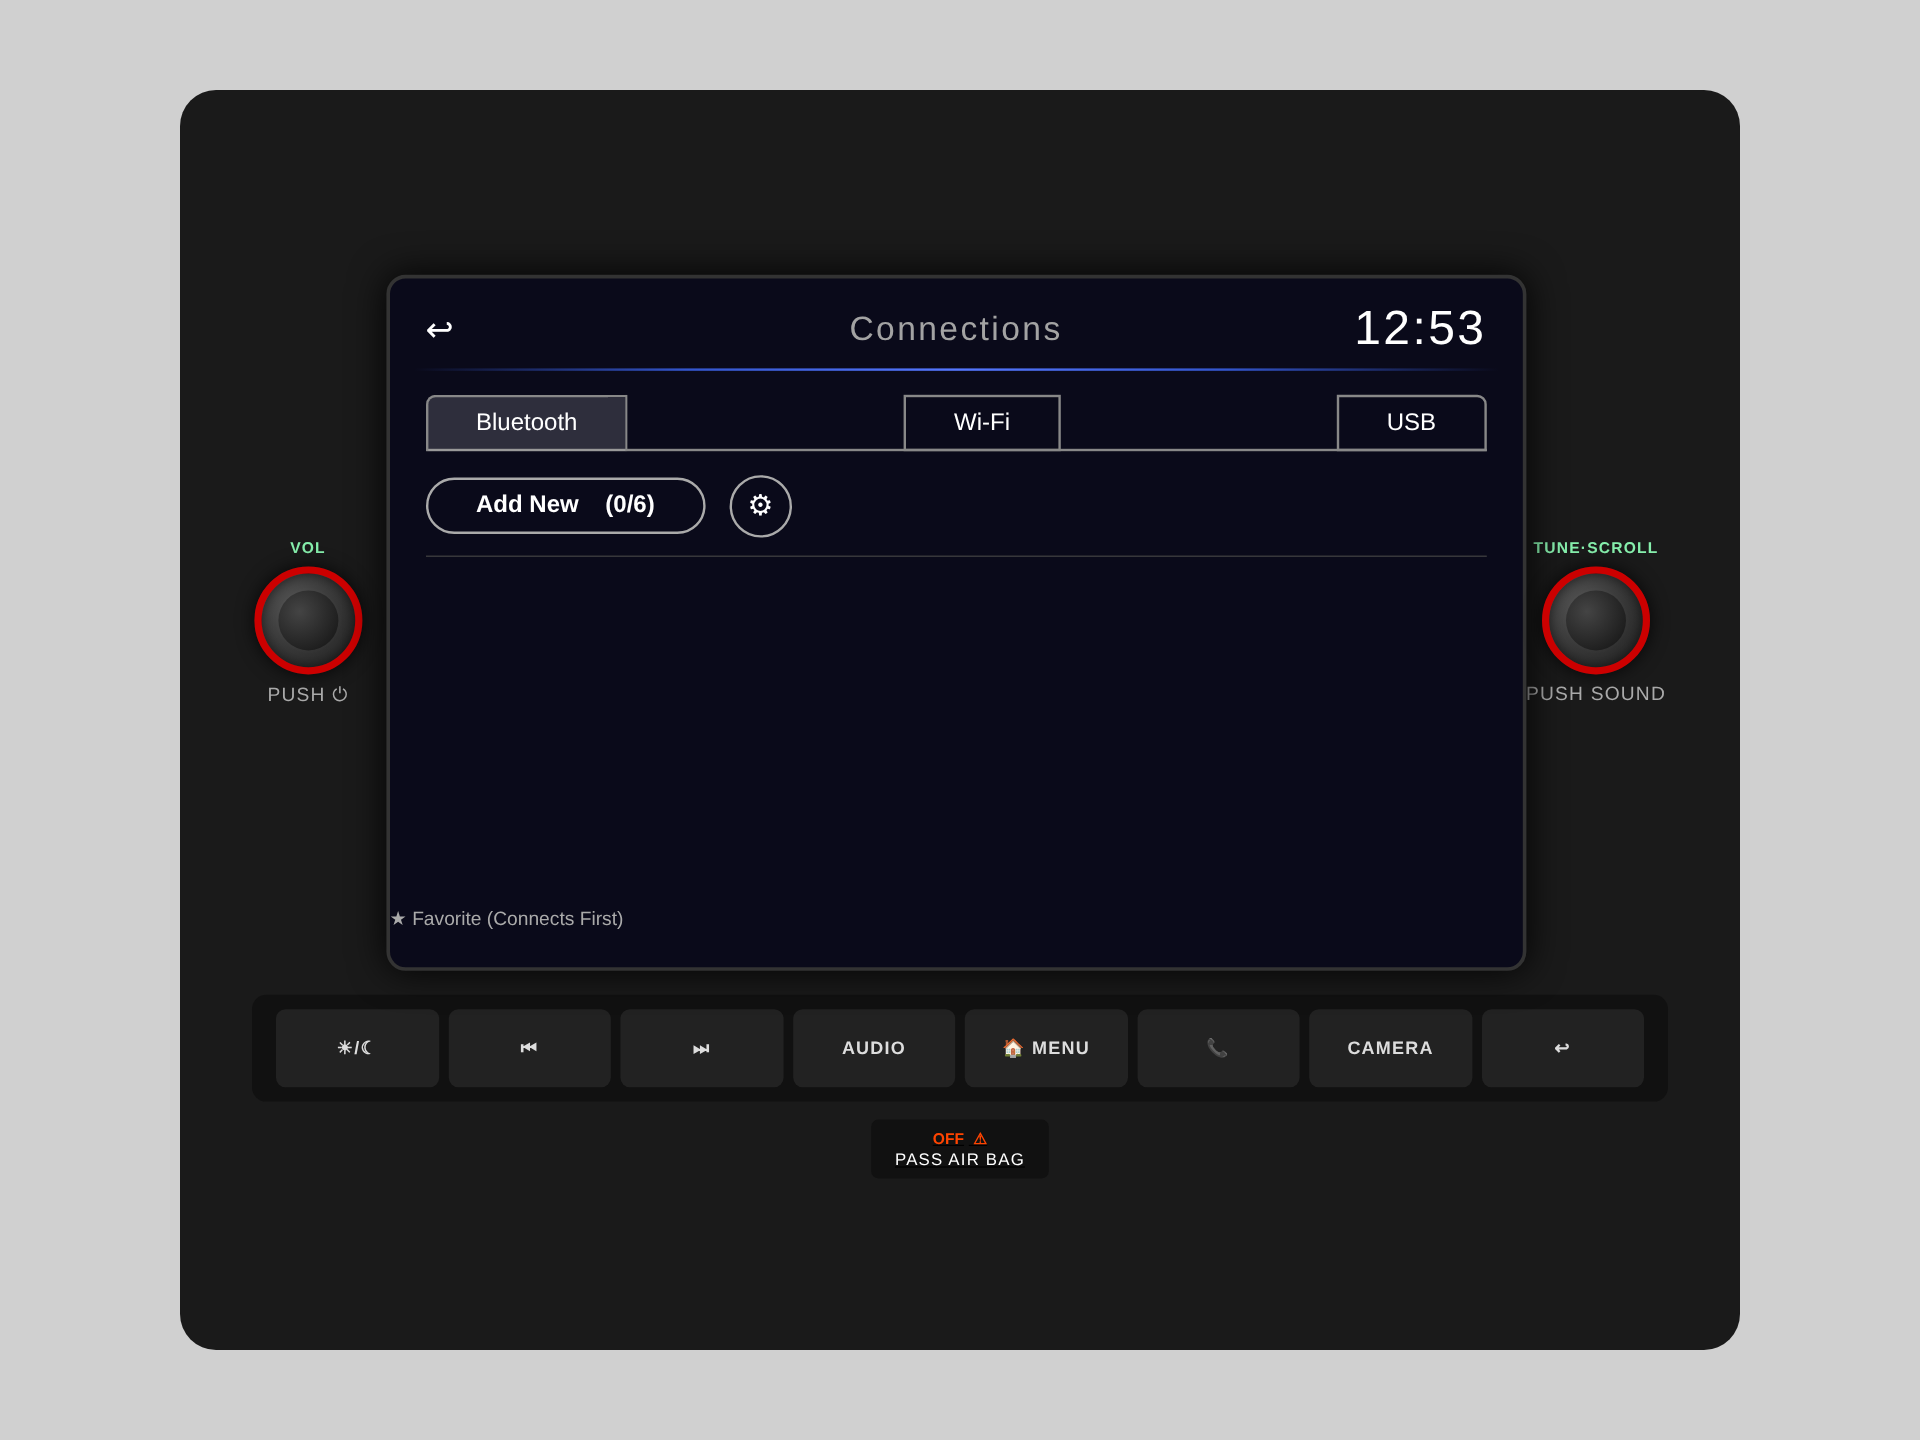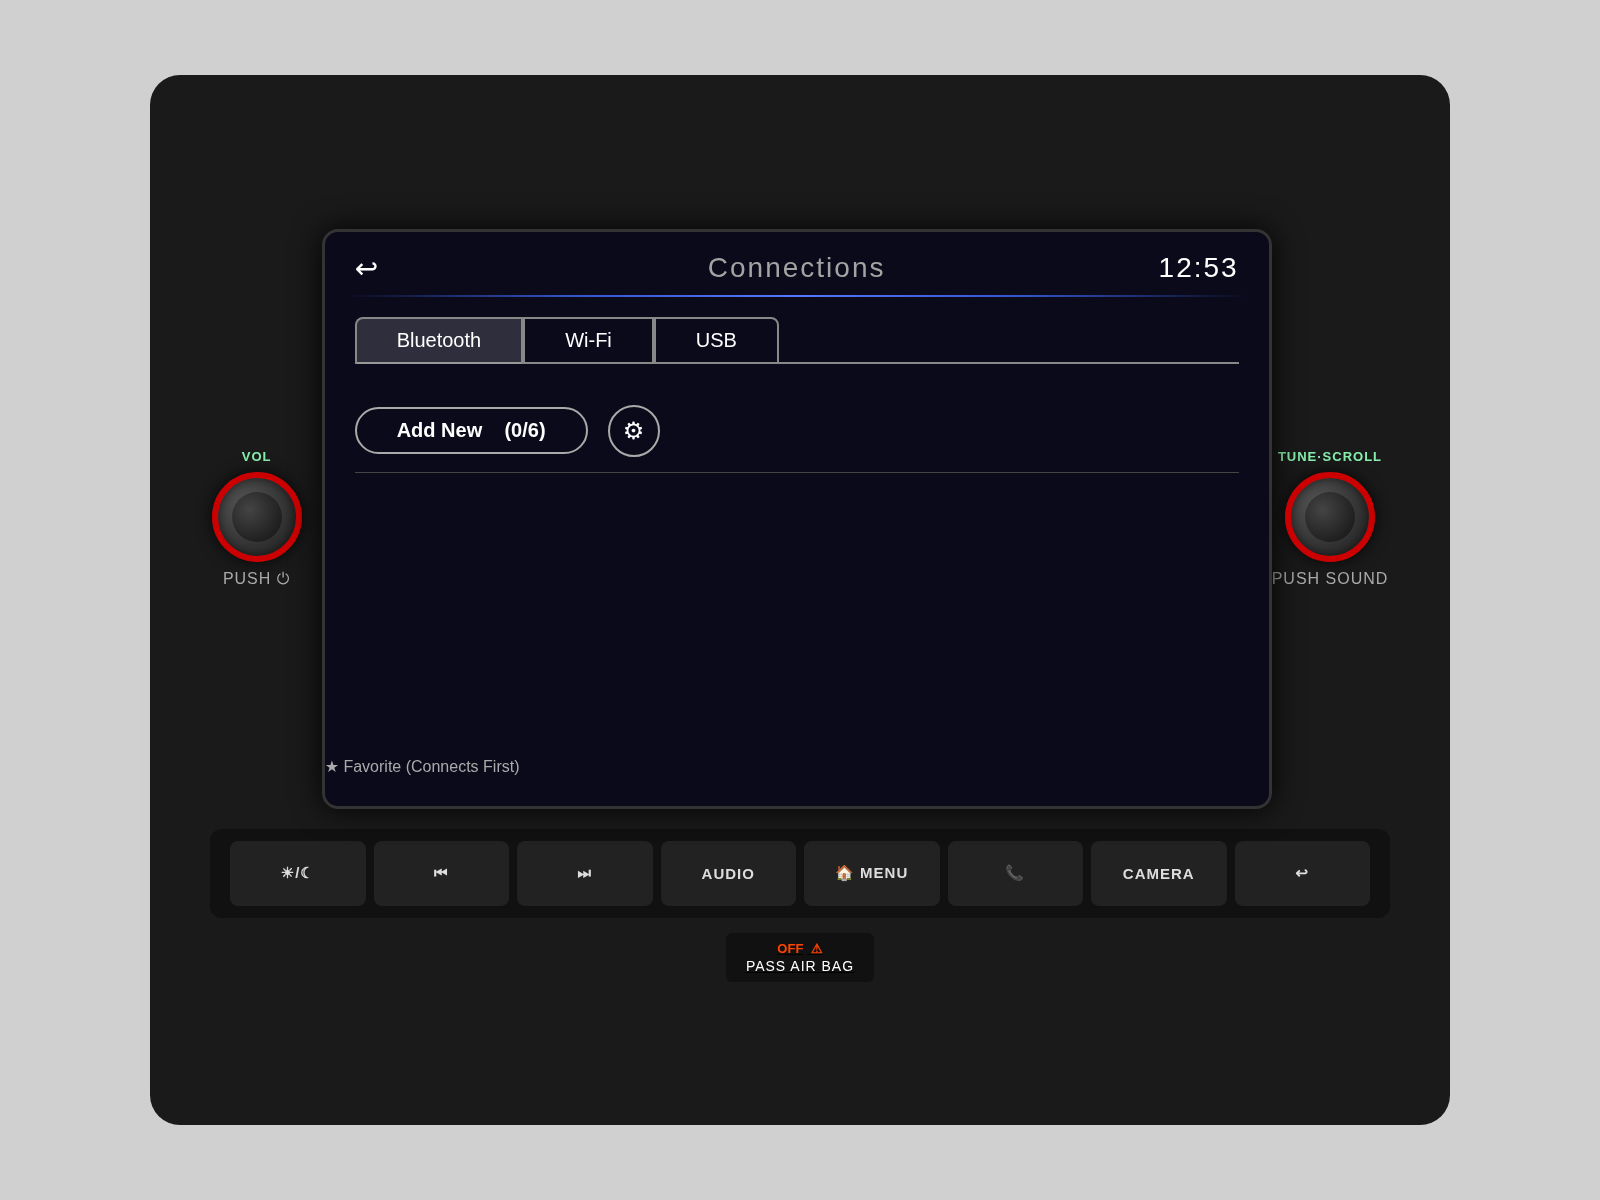--- a/index.html
+++ b/index.html
@@ -118,36 +118,37 @@
       font-size: 28px;
       font-weight: 300;
       letter-spacing: 2px;
       position: absolute;
       left: 50%;
       transform: translateX(-50%);
     }
 
     .clock {
       color: white;
-      font-size: 28px;
+      font-size: 40px;
       font-weight: 300;
       letter-spacing: 2px;
     }
 
     .divider-line {
       height: 2px;
       background: linear-gradient(to right, transparent, #3355cc, #5577ff, #3355cc, transparent);
       margin: 0 20px;
     }
 
     
     .tabs-row {
       display: flex;
       padding: 20px 30px 0 30px;
       gap: 0;
+      justify-content: space-between;
     }
 
     .tab {
       padding: 10px 40px;
       border: 2px solid #888;
       color: white;
       font-size: 20px;
       cursor: pointer;
       background: transparent;
       position: relative;
@@ -175,21 +176,20 @@
       position: relative;
       z-index: 1;
     }
 
     
     .add-new-row {
       display: flex;
       align-items: center;
       padding: 20px 30px 0 30px;
       gap: 20px;
-      margin-top: 21px;
     }
 
     .add-new-btn {
       border: 2px solid #aaa;
       border-radius: 30px;
       padding: 10px 40px;
       color: white;
       font-size: 20px;
       font-weight: bold;
       cursor: pointer;

